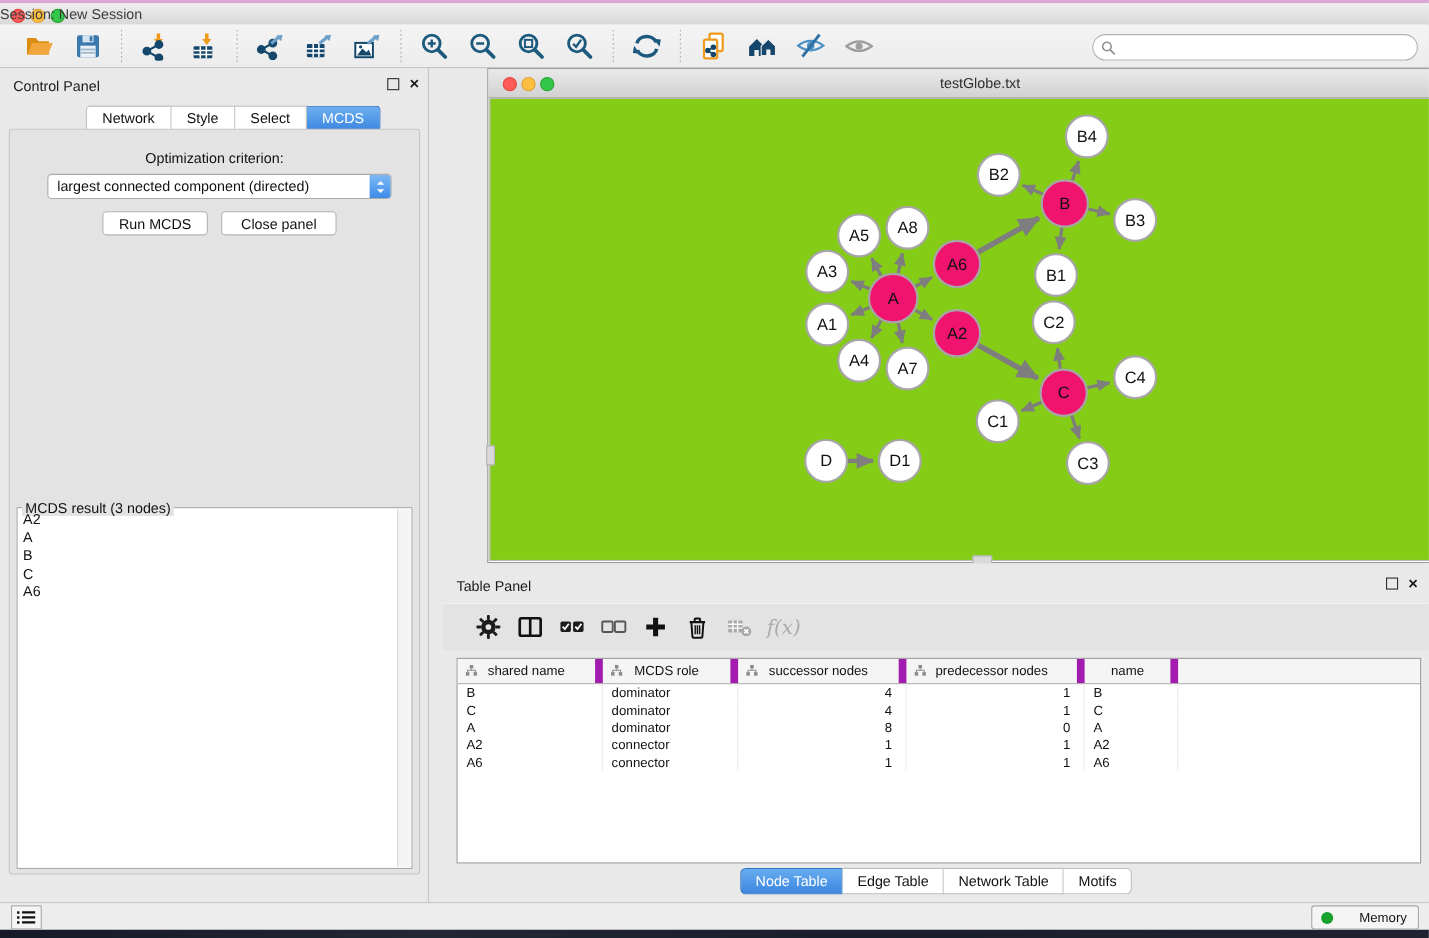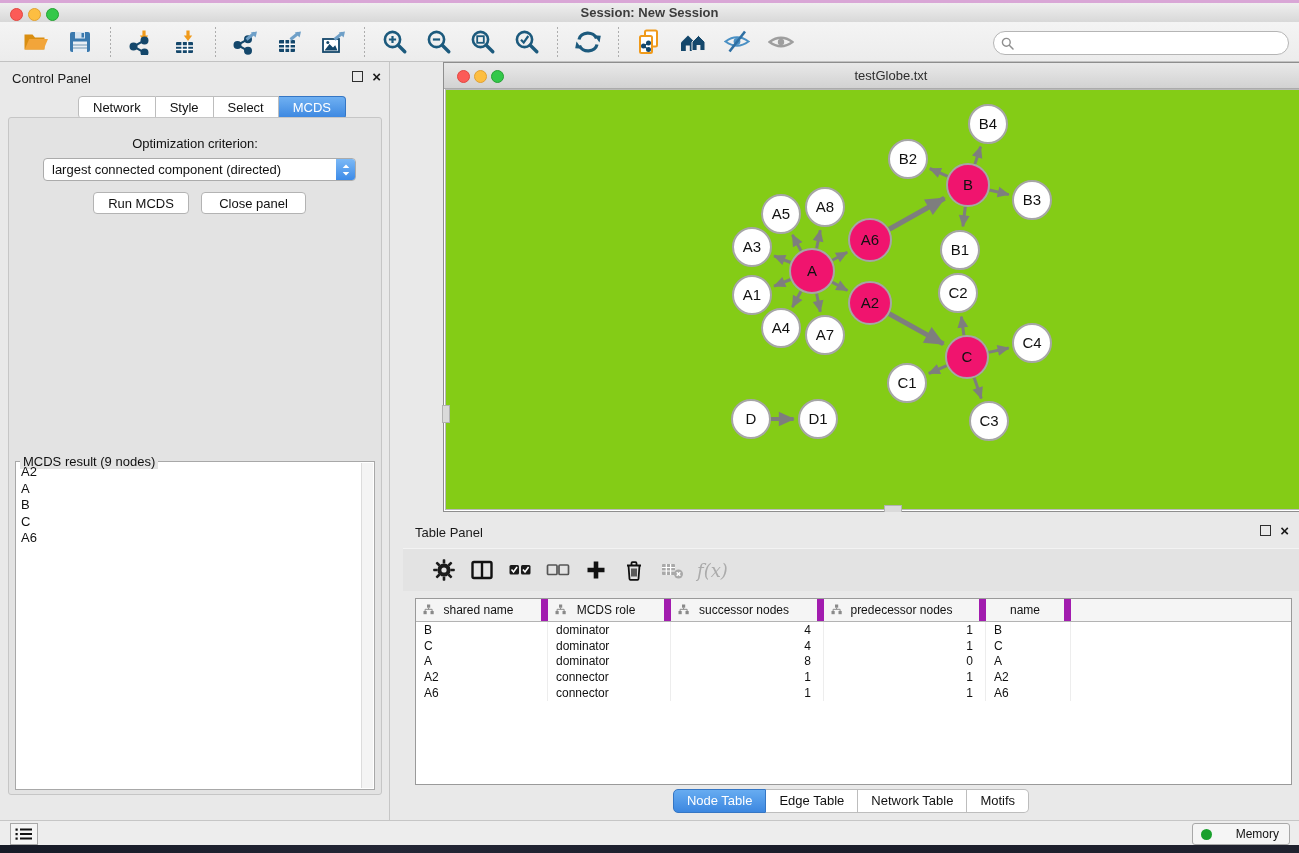--- a/index.html
+++ b/index.html
@@ -7,22 +7,22 @@
        font-family:"Liberation Sans",sans-serif;background:#E9E9E9;
        -webkit-font-smoothing:antialiased;}
   .abs{position:absolute;}
   
   .desk-top{left:0;top:0;width:1299px;height:3px;background:#D9A6D6;}
   .desk-bottom{left:0;top:845px;width:1299px;height:8px;
        background:linear-gradient(90deg,#161a26,#232635 30%,#1a1d2a 60%,#20222f);}
   
   .titlebar{left:0;top:3px;width:1299px;height:19px;
        background:linear-gradient(#EFEFEF,#D8D8D8);border-bottom:1px solid #ACACAC;}
-  .titlebar .title{position:absolute;left:0;right:0;top:2px;text-align:center;
-       font-size:13px;color:#3C3C3C;font-weight:bold;}
+  .titlebar .title{position:absolute;left:0;right:0;top:2px;text-align:left;
+       font-size:13px;color:#3C3C3C;}
   .tl{position:absolute;top:5px;width:11px;height:11px;border-radius:50%;}
   .tl.r{background:#FC5B57;border:1px solid #E2463F;}
   .tl.y{background:#FDBE41;border:1px solid #E0A132;}
   .tl.g{background:#34C84A;border:1px solid #26A234;}
   
   .toolbar{left:0;top:22px;width:1299px;height:40px;
        background:linear-gradient(#F4F4F4,#ECECEC);border-bottom:1px solid #C2C2C2;
        display:flex;align-items:center;padding-left:14px;box-sizing:border-box;}
   .tb-icon{width:26px;height:26px;margin:0 9px;display:inline-flex;align-items:center;justify-content:center;}
   .tb-icon svg{display:block;}
@@ -293,21 +293,21 @@
             <path d="M0.7 4 L4 0.6 L7.3 4 Z" fill="#fff"></path>
           </svg>
         <svg width="8" height="5" viewBox="0 0 8 5">
             <path d="M0.7 1 L4 4.4 L7.3 1 Z" fill="#fff"></path>
           </svg>
       </span>
     </div>
     <div class="btn" style="left:84px;top:74px;width:96px;">Run MCDS</div>
     <div class="btn" style="left:192px;top:74px;width:105px;">Close panel</div>
     <div class="group">
-      <span class="group-legend">MCDS result (9 nodes)</span>
+      <span class="group-legend">MCDS result (3 nodes)</span>
       <div class="mcds-list">
           <div class="mcds-item">A2</div>
           <div class="mcds-item">A</div>
           <div class="mcds-item">B</div>
           <div class="mcds-item">C</div>
           <div class="mcds-item">A6</div>
         </div>
       <div class="scroll-track"></div>
     </div>
   </div>

